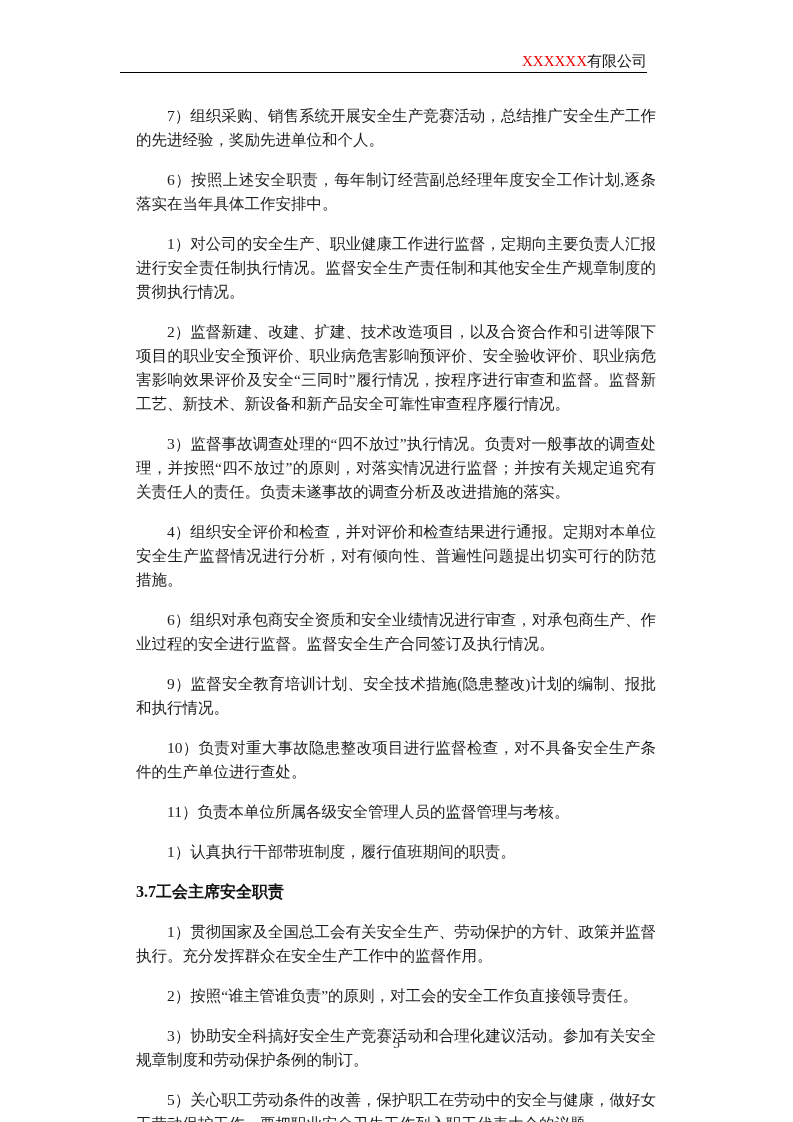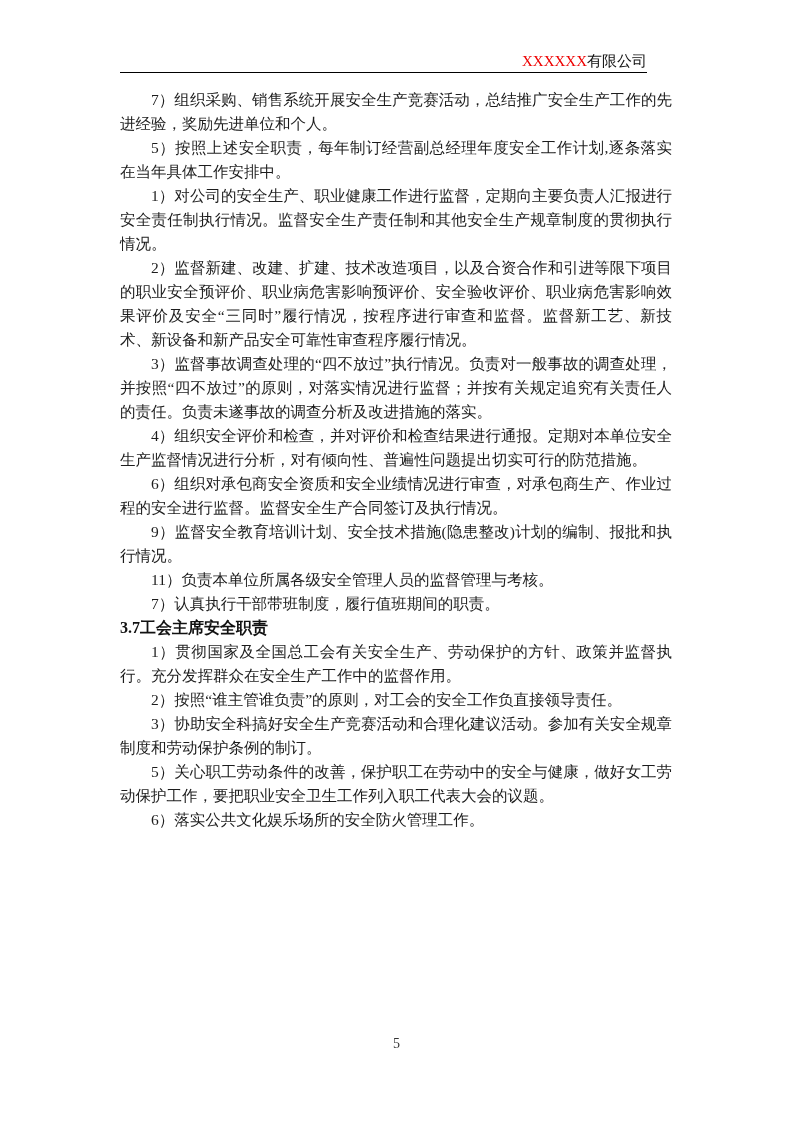--- a/index.html
+++ b/index.html
@@ -33,21 +33,21 @@
 
   .doc-body {
     position: absolute;
     top: 88px;
     left: 120px;
     width: 552px;
     font-size: 15.5px;
     line-height: 24px;
     text-align: justify;
   }
-  .para { margin: 0; padding: 0; }
+  .para { margin: 16px; padding: 0; }
   .para.body {
     text-indent: 2em;
   }
   .para.heading {
     font-weight: bold;
     text-indent: 0;
     color: #111111;
     font-size: 16px;
   }
   .page-footer {
@@ -65,29 +65,30 @@
 
 <div class="page">
 
   <div class="page-header">
     <span class="company-red">XXXXXX</span><span class="company-black">有限公司</span>
   </div>
 
   <div class="doc-body">
 
   <p class="para body">7）组织采购、销售系统开展安全生产竞赛活动，总结推广安全生产工作的先进经验，奖励先进单位和个人。</p>
-      <p class="para body">5）按照上述安全职责，每年制订经营副总经理年度安全工作计划,逐条落实在当年具体工作安排中。</p>
+      <p class="para body">6）按照上述安全职责，每年制订经营副总经理年度安全工作计划,逐条落实在当年具体工作安排中。</p>
       <p class="para body">1）对公司的安全生产、职业健康工作进行监督，定期向主要负责人汇报进行安全责任制执行情况。监督安全生产责任制和其他安全生产规章制度的贯彻执行情况。</p>
       <p class="para body">2）监督新建、改建、扩建、技术改造项目，以及合资合作和引进等限下项目的职业安全预评价、职业病危害影响预评价、安全验收评价、职业病危害影响效果评价及安全“三同时”履行情况，按程序进行审查和监督。监督新工艺、新技术、新设备和新产品安全可靠性审查程序履行情况。</p>
       <p class="para body">3）监督事故调查处理的“四不放过”执行情况。负责对一般事故的调查处理，并按照“四不放过”的原则，对落实情况进行监督；并按有关规定追究有关责任人的责任。负责未遂事故的调查分析及改进措施的落实。</p>
       <p class="para body">4）组织安全评价和检查，并对评价和检查结果进行通报。定期对本单位安全生产监督情况进行分析，对有倾向性、普遍性问题提出切实可行的防范措施。</p>
       <p class="para body">6）组织对承包商安全资质和安全业绩情况进行审查，对承包商生产、作业过程的安全进行监督。监督安全生产合同签订及执行情况。</p>
       <p class="para body">9）监督安全教育培训计划、安全技术措施(隐患整改)计划的编制、报批和执行情况。</p>
+      <p class="para body">10）负责对重大事故隐患整改项目进行监督检查，对不具备安全生产条件的生产单位进行查处。</p>
       <p class="para body">11）负责本单位所属各级安全管理人员的监督管理与考核。</p>
-      <p class="para body">7）认真执行干部带班制度，履行值班期间的职责。</p>
+      <p class="para body">1）认真执行干部带班制度，履行值班期间的职责。</p>
       <p class="para heading">3.7工会主席安全职责</p>
       <p class="para body">1）贯彻国家及全国总工会有关安全生产、劳动保护的方针、政策并监督执行。充分发挥群众在安全生产工作中的监督作用。</p>
       <p class="para body">2）按照“谁主管谁负责”的原则，对工会的安全工作负直接领导责任。</p>
       <p class="para body">3）协助安全科搞好安全生产竞赛活动和合理化建议活动。参加有关安全规章制度和劳动保护条例的制订。</p>
       <p class="para body">5）关心职工劳动条件的改善，保护职工在劳动中的安全与健康，做好女工劳动保护工作，要把职业安全卫生工作列入职工代表大会的议题。</p>
       <p class="para body">6）落实公共文化娱乐场所的安全防火管理工作。</p>
     </div>
 
   <div class="page-footer">
     <span>5</span>

